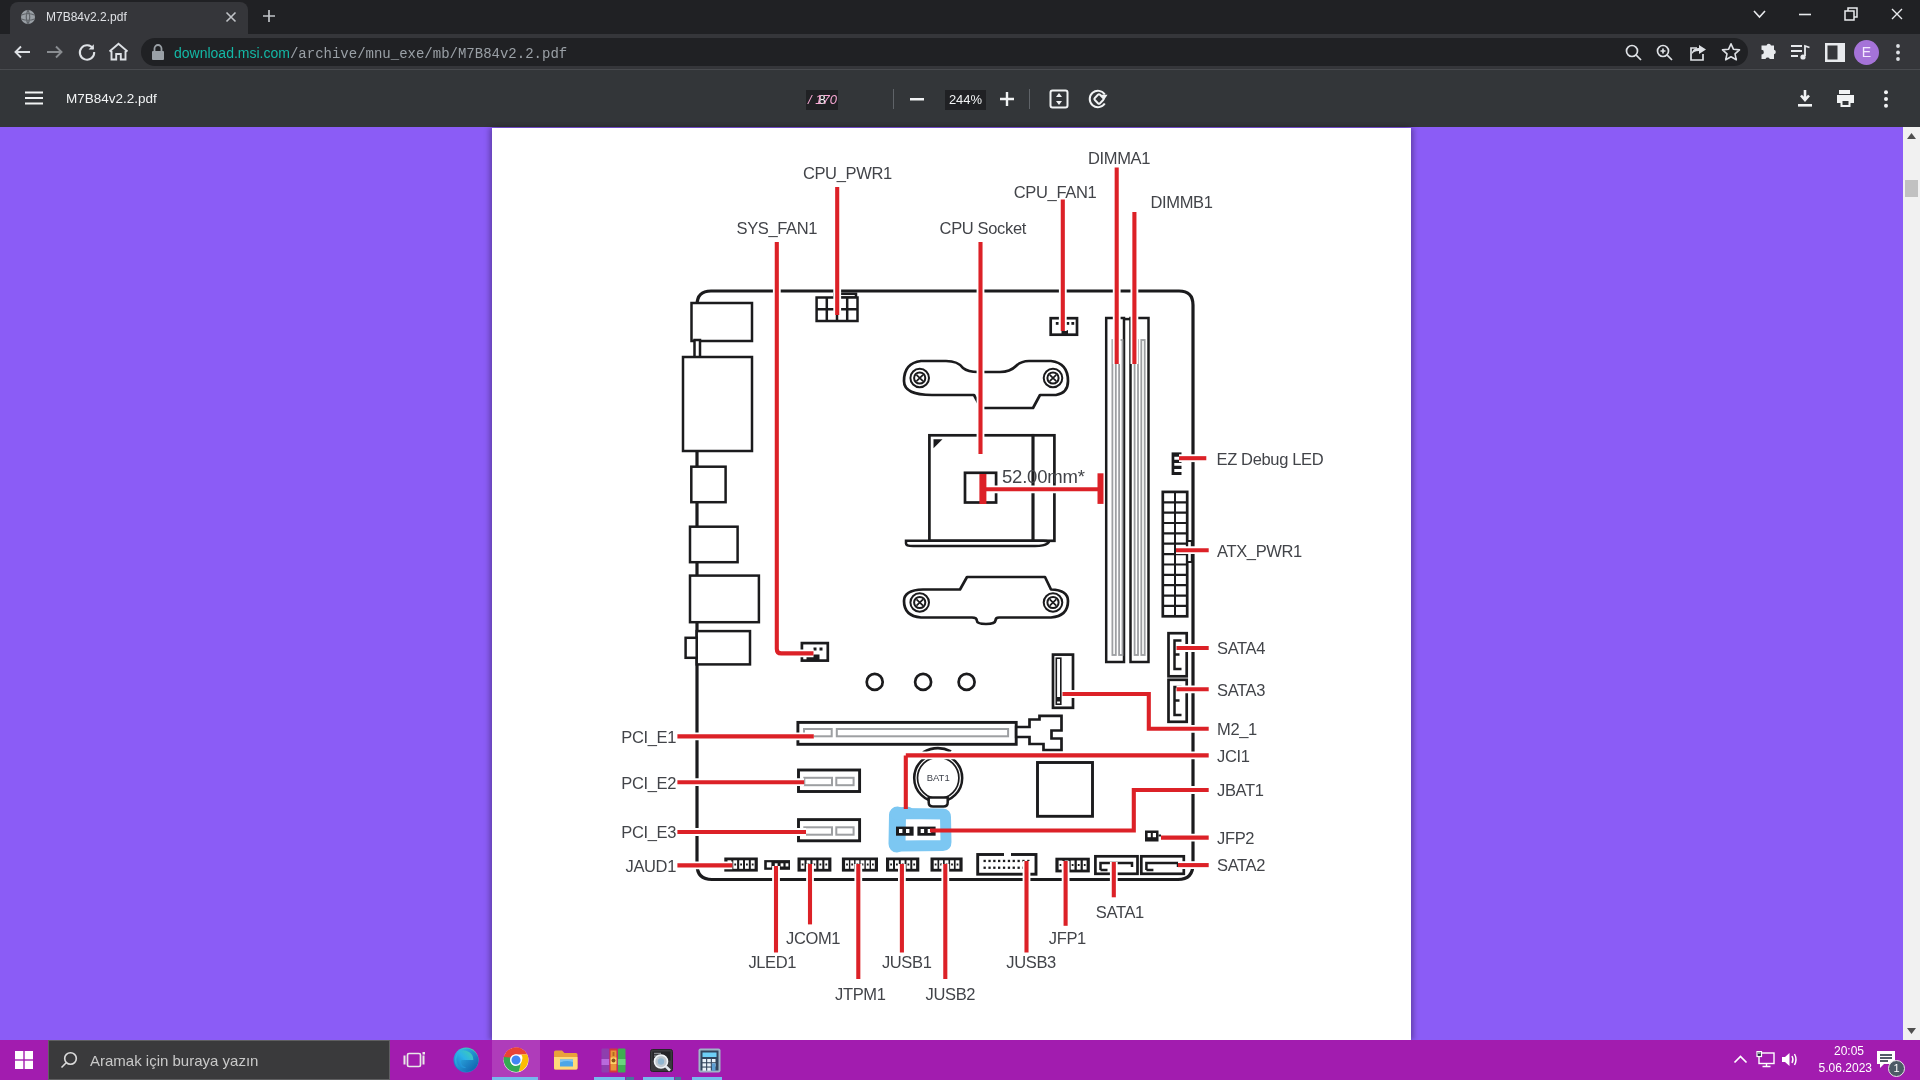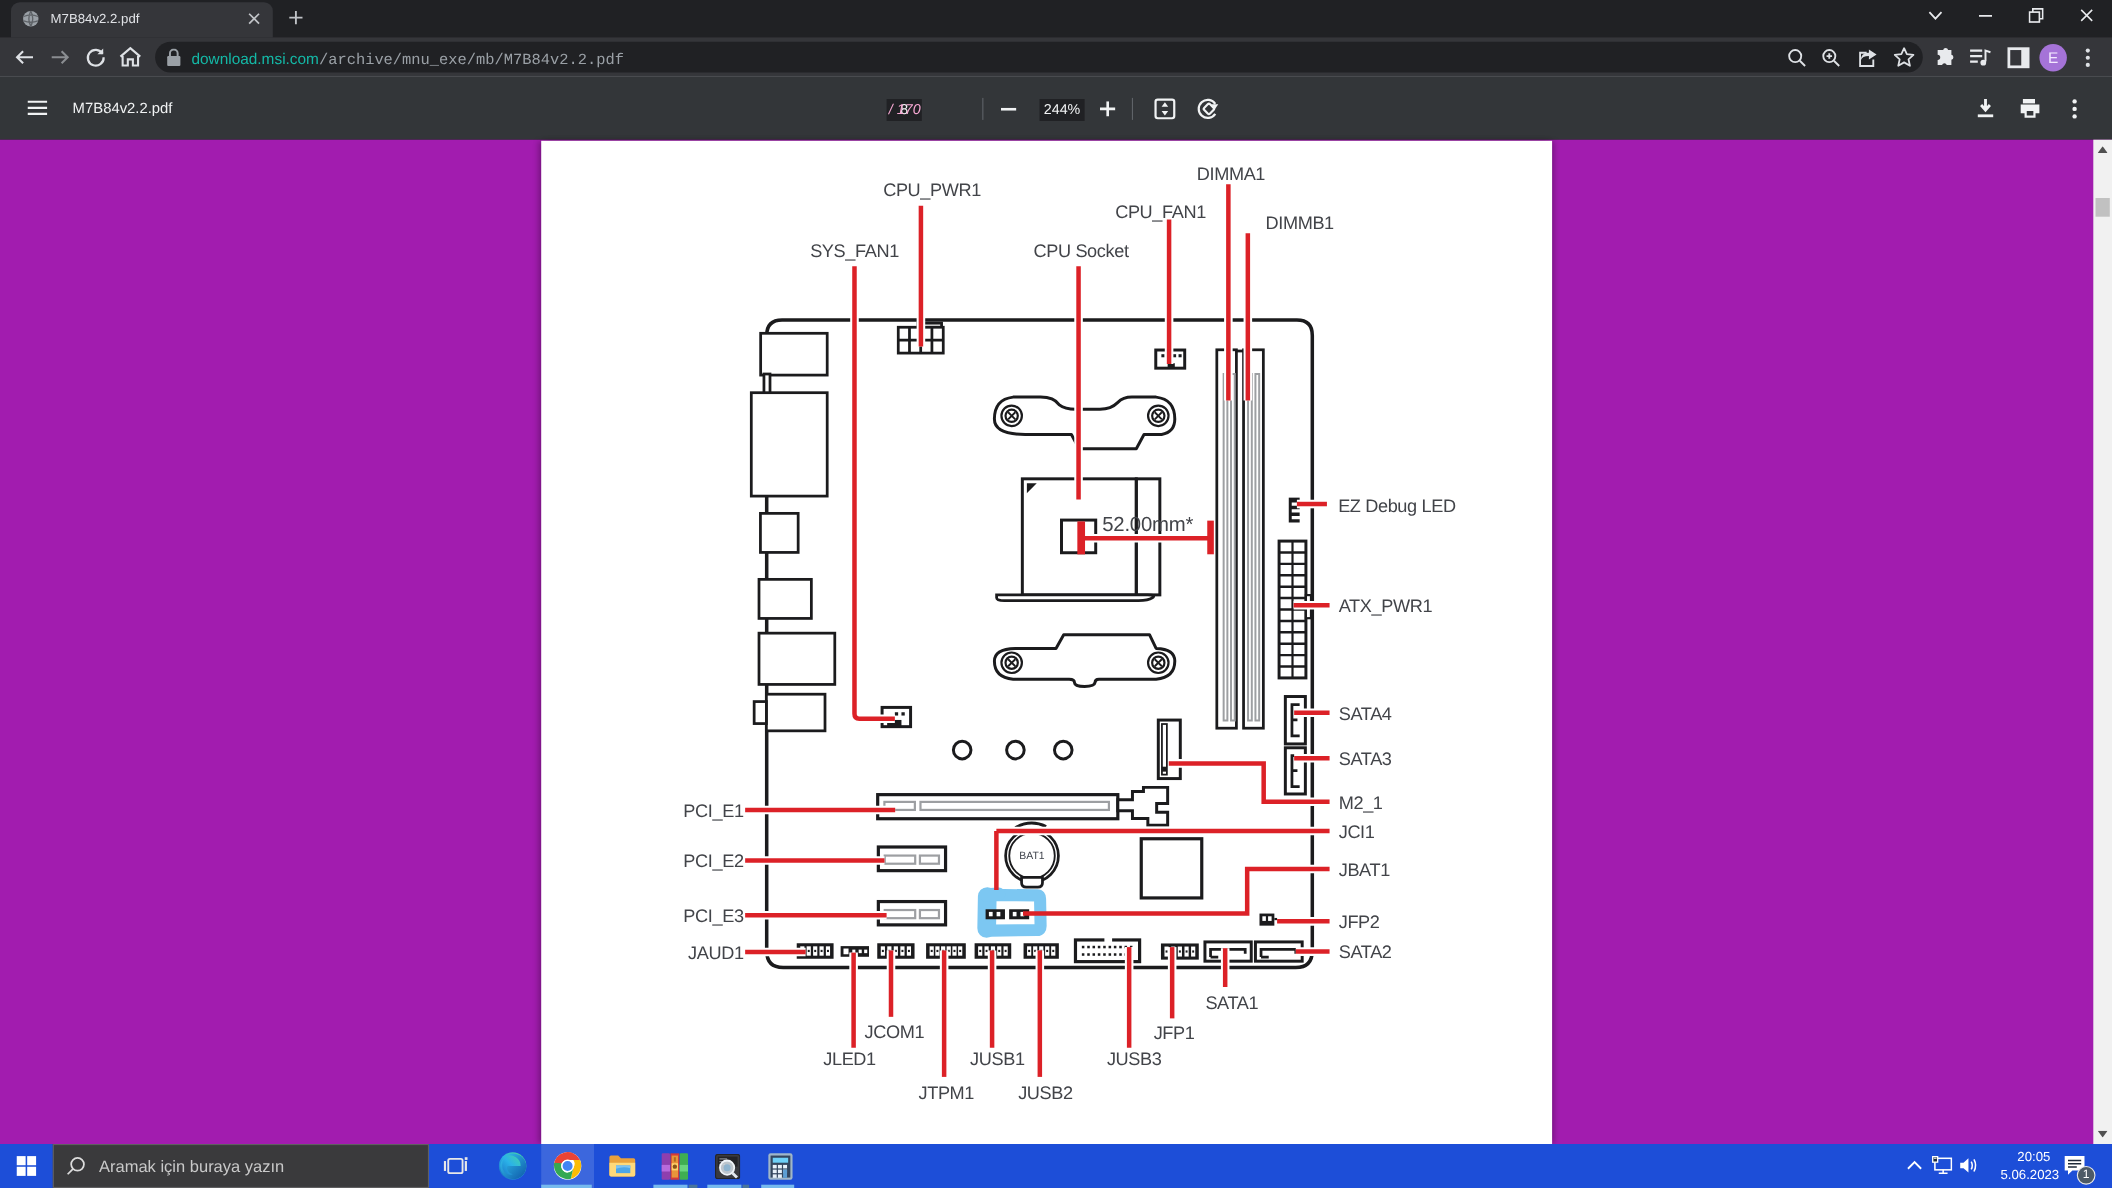--- a/index.html
+++ b/index.html
@@ -13,26 +13,26 @@
   #addrrow { left:0; top:34px; width:1920px; height:36px; background:#35363a; }
   #pill { left:141px; top:38px; width:1607px; height:28px; background:#202124;
     border-radius:14px; }
   #urltext { left:174px; top:45px; font-size:14px; color:#e8eaed; }
   #urltext .dim { color:#9aa0a6;font-family:Liberation Mono, monospace; }
   #divider { left:0; top:69px; width:1920px; height:1px; background:#4b4d51; }
   #pdfbar { left:0; top:70px; width:1920px; height:57px; background:#333639;
     box-shadow:0 2px 3px rgba(0,0,0,0.35); }
   #pdftitle { left:66px; top:21px; font-size:13.5px; color:#f1f3f4; }
   .pgbox { background:#202124; color:#f1f3f4; font-size:13px; text-align:center; }
-  #content { left:0; top:127px; width:1920px; height:913px; background:#a21caf; }
+  #content { left:0; top:127px; width:1920px; height:913px; background:#8b5cf6; }
   #page { left:492px; top:1px; width:919px; height:912px; background:#ffffff;
     box-shadow:-3px 0 5px rgba(0,0,0,0.25), 3px 0 5px rgba(0,0,0,0.25); }
   #scrollbar { left:1903px; top:0px; width:17px; height:913px; background:#f1f1f1; }
   #sthumb { left:2px; top:53px; width:13px; height:17px; background:#c1c1c1; }
-  #taskbar { left:0; top:1040px; width:1920px; height:40px; background:#1d4ed8; }
+  #taskbar { left:0; top:1040px; width:1920px; height:40px; background:#a21caf; }
   #searchbox { left:48px; top:0px; width:342px; height:40px; background:#3a3a3c;
     border:1px solid #5f5f61; }
   #searchtext { left:42px; top:12px; font-size:15px; color:#c9c9c9; }
   .tbtext { color:#ffffff; font-size:12px; text-align:right; }
 </style>
 </head>
 <body>
 <div class="abs" id="tabstrip">
   <div class="abs" id="tab"></div>
   <svg class="abs" style="left:20px;top:9px" width="16" height="16" viewBox="0 0 16 16">

